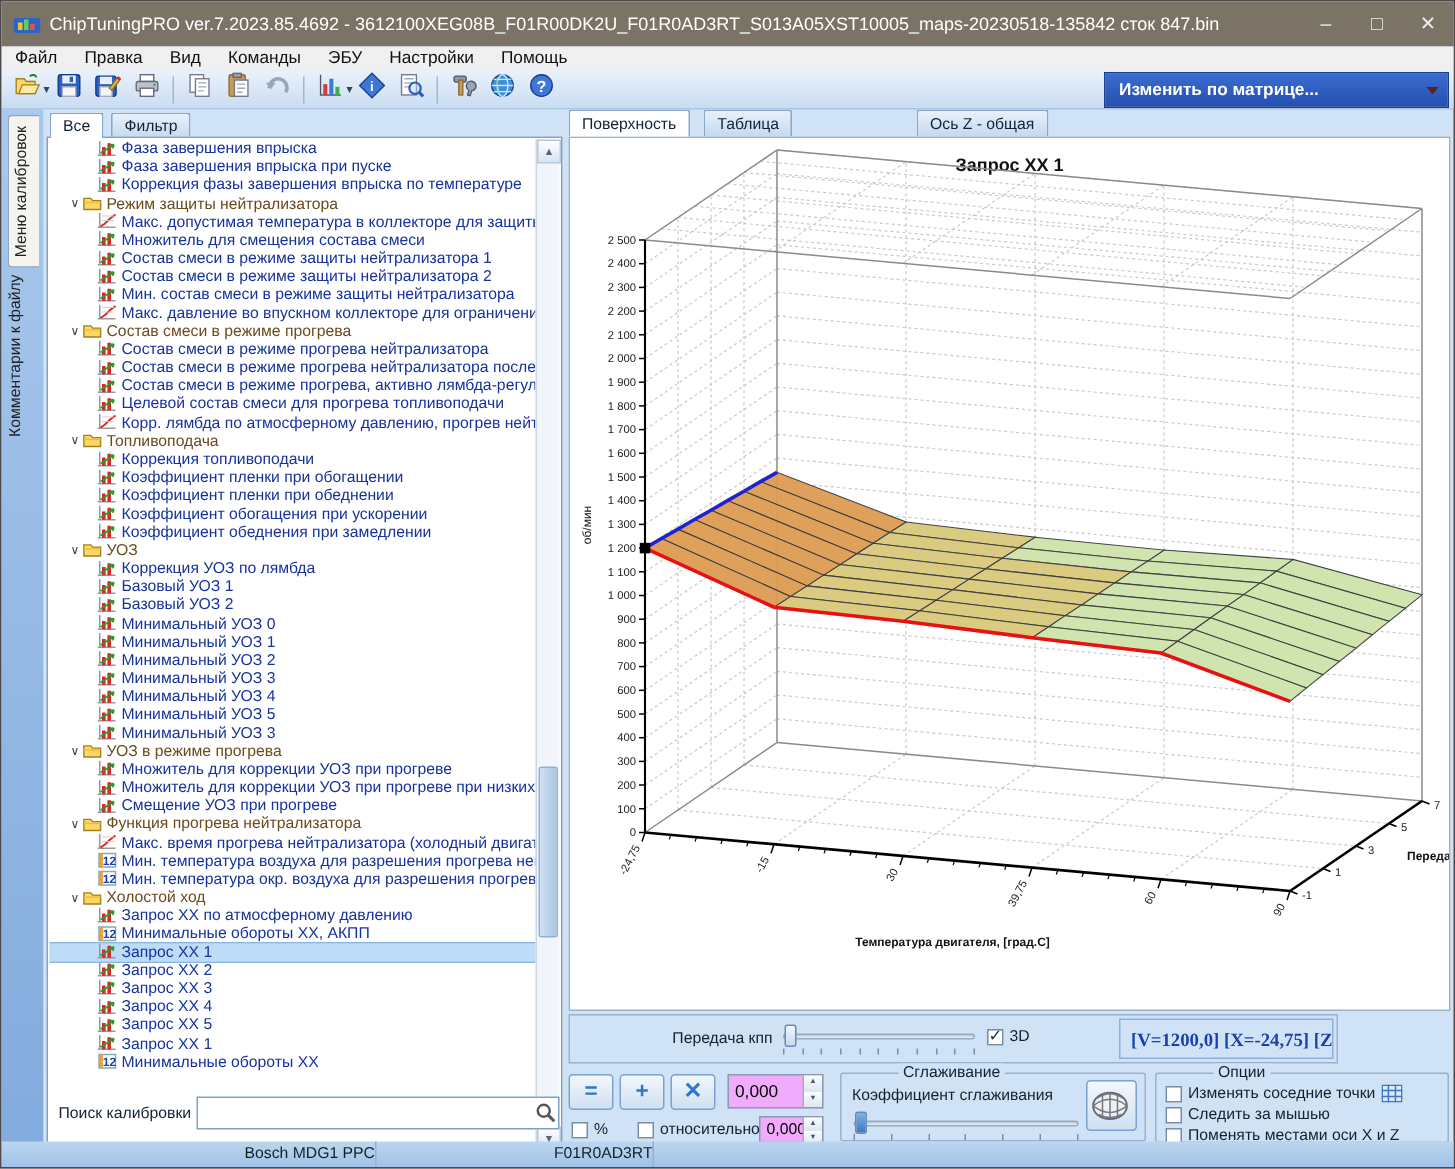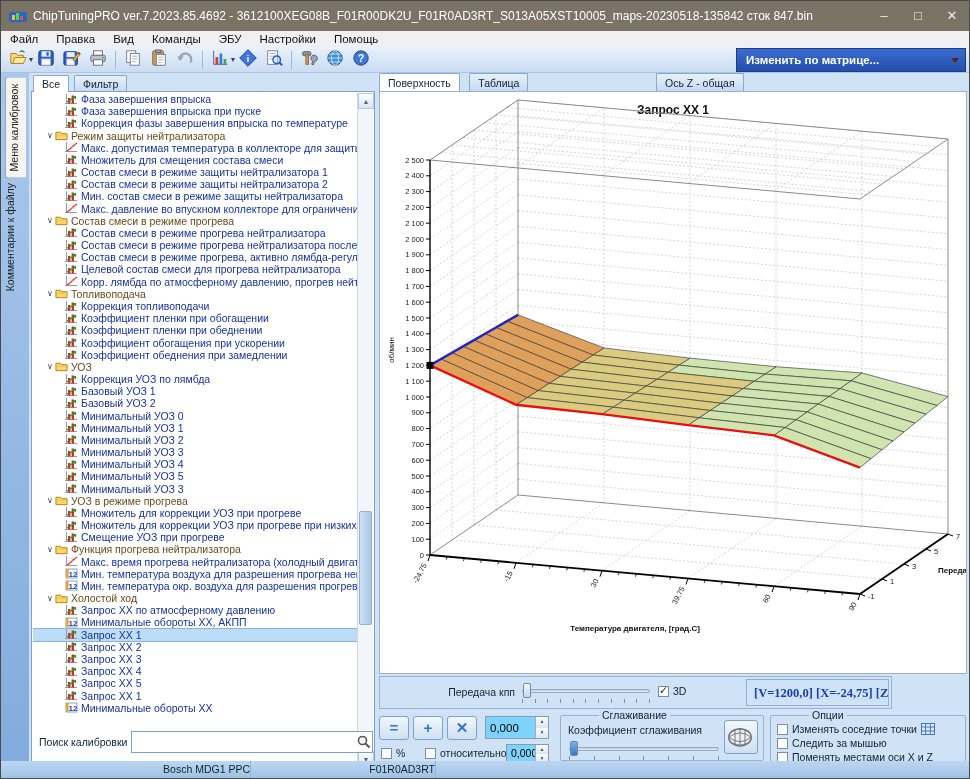--- a/index.html
+++ b/index.html
@@ -72,21 +72,21 @@
   .ticks i{width:1px;height:4px;background:#7c8ea4;}
   .cb{width:11px;height:11px;background:#fff;border:1px solid #7a8ba0;display:inline-block;position:relative;flex:none;}
   .cb.checked:after{content:"✓";position:absolute;left:0px;top:-3px;font-size:11px;color:#234;}
   #cb3d-wrap{position:absolute;left:278px;top:8px;display:flex;align-items:center;gap:4px;font-size:10.5px;color:#123;}
   #coordsbox{position:absolute;left:366px;top:2px;width:143px;height:27px;border:1px solid #8fb0d8;
     font-family:"Liberation Serif",serif;font-weight:bold;font-size:12.5px;color:#1b3fae;line-height:26px;padding-left:7px;white-space:nowrap;overflow:hidden;}
   
   #editbar{position:absolute;left:378px;top:710px;width:588px;height:52px;}
   .ebtn{position:absolute;top:5px;width:30px;height:24px;background:linear-gradient(#f2f7fc,#cfe0f1);
     border:1px solid #7aa3cf;border-radius:3px;color:#2f76cc;font-weight:bold;font-size:15px;text-align:center;line-height:22px;}
-  .spinner{position:absolute;background:#7dd3fc;border:1px solid #8a9ab0;font-size:11.5px;}
+  .spinner{position:absolute;background:#f0abfc;border:1px solid #8a9ab0;font-size:11.5px;}
   .spinner .val{position:absolute;left:4px;top:50%;transform:translateY(-50%);}
   .spinner .ud{position:absolute;right:0;top:0;bottom:0;width:13px;border-left:1px solid #aab;display:flex;flex-direction:column;}
   .spinner .ud span{flex:1;font-size:5px;color:#456;text-align:center;line-height:9px;background:linear-gradient(#fbfdfe,#dbe6f2);}
   .cbrow{position:absolute;display:flex;align-items:center;gap:4px;font-size:10.5px;color:#123;white-space:nowrap;}
   .group{position:absolute;border:1px solid #9ab2cc;border-radius:2px;}
   .group .legend{position:absolute;top:-7px;left:6px;background:#cfe2f6;padding:0 3px;font-size:10.5px;color:#123;margin-left:32px;}
   
   #statusbar{position:absolute;left:0;bottom:0;width:970px;height:17px;background:linear-gradient(#bcd6f0,#9fc2e6);
     font-size:10.5px;color:#122;display:flex;align-items:center;}
   #statusbar .cell{height:100%;line-height:17px;padding-left:8px;border-right:1px solid #8fb2d8;text-align:right;}
@@ -394,21 +394,21 @@
           </div>
           <div class="tree-row" style="padding-left: 32px;">
             <span class="ticon">
               <svg viewBox="0 0 13 11">
                 <path d="M1.5 0 V10 M0 9.5 H12" stroke="#999" stroke-width="1"></path>
                 <rect x="3" y="4" width="2.4" height="5.5" fill="#d42a2a"></rect>
                 <rect x="6.6" y="1.5" width="2.4" height="8" fill="#d42a2a"></rect>
                 <path d="M2 8 L11 2.5 M11 2.5 l-3 0.2 M11 2.5 l-1 2.4" stroke="#2a9a2a" stroke-width="1.2" fill="none"></path>
               </svg>
             </span>
-            <span class="lbl">Целевой состав смеси для прогрева нейтрализатора</span>
+            <span class="lbl">Целевой состав смеси для прогрева топливоподачи</span>
           </div>
           <div class="tree-row" style="padding-left: 32px;">
             <span class="ticon">
               <svg viewBox="0 0 13 11">
                 <path d="M1.5 0 V10 M0 9.5 H12" stroke="#999" stroke-width="1"></path>
                 <path d="M2 9 L5 7 L8 4 L12 1" stroke="#d42a2a" stroke-width="1.3" fill="none"></path>
                 <path d="M3 2 H11 M3 5 H11" stroke="#ccc" stroke-width="0.6"></path>
               </svg>
             </span>
             <span class="lbl">Корр. лямбда по атмосферному давлению, прогрев нейтрализатора</span>
@@ -809,21 +809,21 @@
             <line x1="8.6" y1="8.6" x2="12.5" y2="12.5" stroke="#555" stroke-width="2"></line>
           </svg>
       </span>
     </div>
   </div>
 
   <div id="righttabs">
       <span class="rtab active" style="left: 378px;">Поверхность</span>
       <span class="rtab" style="left: 468.2px;">Таблица</span>
       <span class="rtab" style="left: 533.6px; margin-top: 40px;">Ось X - общая</span>
-      <span class="rtab" style="left: 655px;">Ось Z - общая</span>
+      <span class="rtab" style="left: 610px;">Ось Z - общая</span>
     </div>
 
   <div id="chartbox">
     <div id="chart-title">Запрос ХХ 1</div>
     <svg id="surface-svg" width="586" height="581" style="position:absolute;left:0;top:0;">
         <line x1="50" y1="447.2" x2="138" y2="387.2" stroke="#c9c9c9" stroke-width="0.8" stroke-dasharray="2,2"></line>
         <line x1="138" y1="387.2" x2="568" y2="426.2" stroke="#c9c9c9" stroke-width="0.8" stroke-dasharray="2,2"></line>
         <line x1="50" y1="431.4" x2="138" y2="371.4" stroke="#c9c9c9" stroke-width="0.8" stroke-dasharray="2,2"></line>
         <line x1="138" y1="371.4" x2="568" y2="410.4" stroke="#c9c9c9" stroke-width="0.8" stroke-dasharray="2,2"></line>
         <line x1="50" y1="415.6" x2="138" y2="355.6" stroke="#c9c9c9" stroke-width="0.8" stroke-dasharray="2,2"></line>

